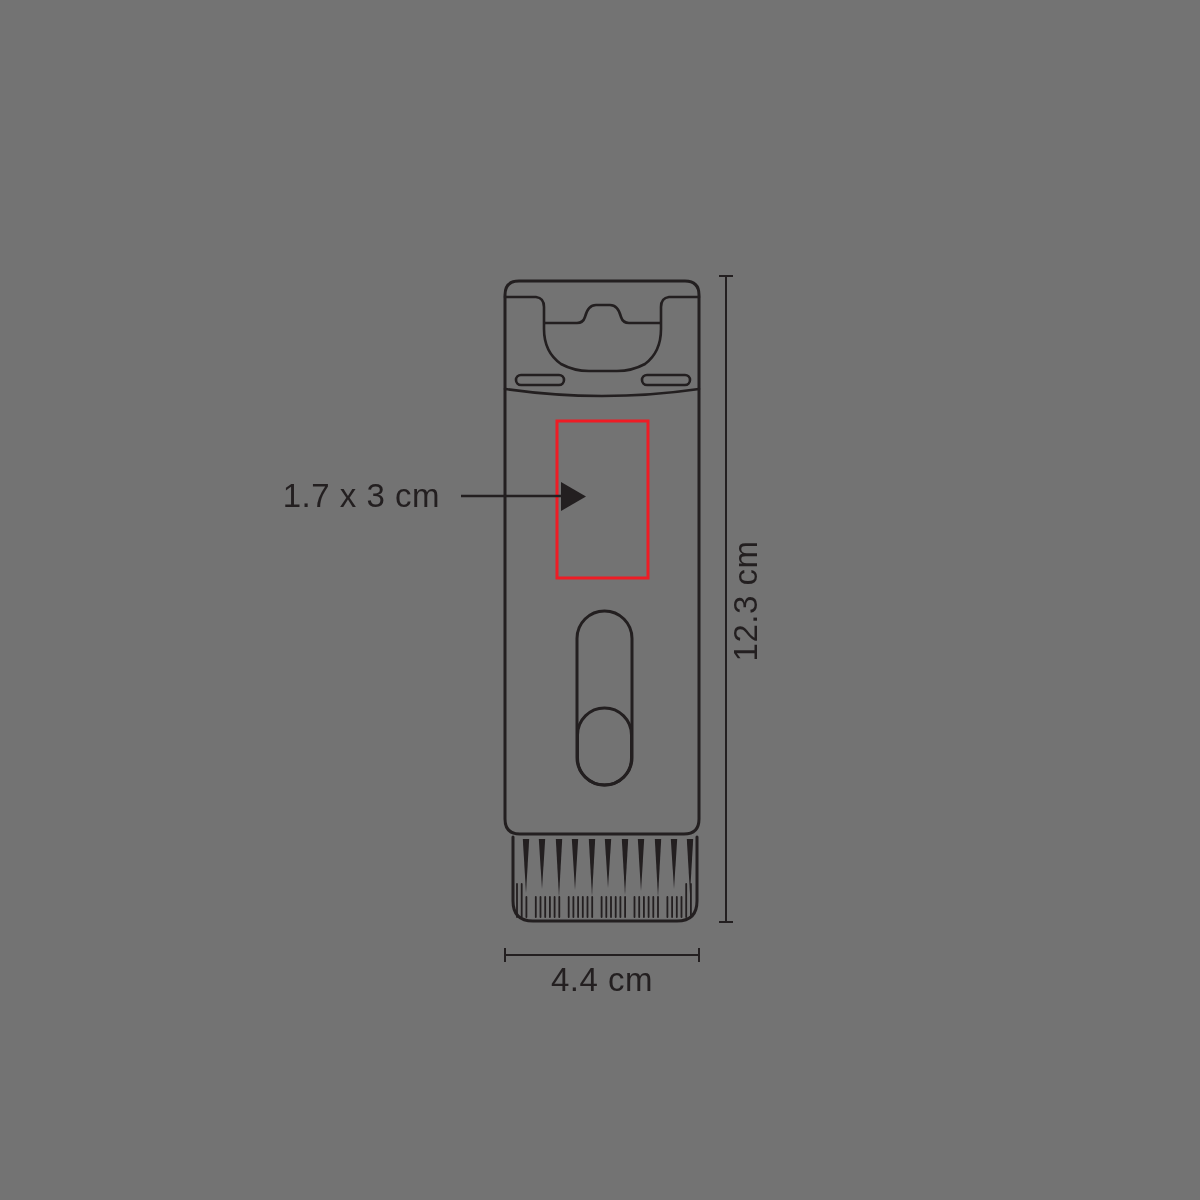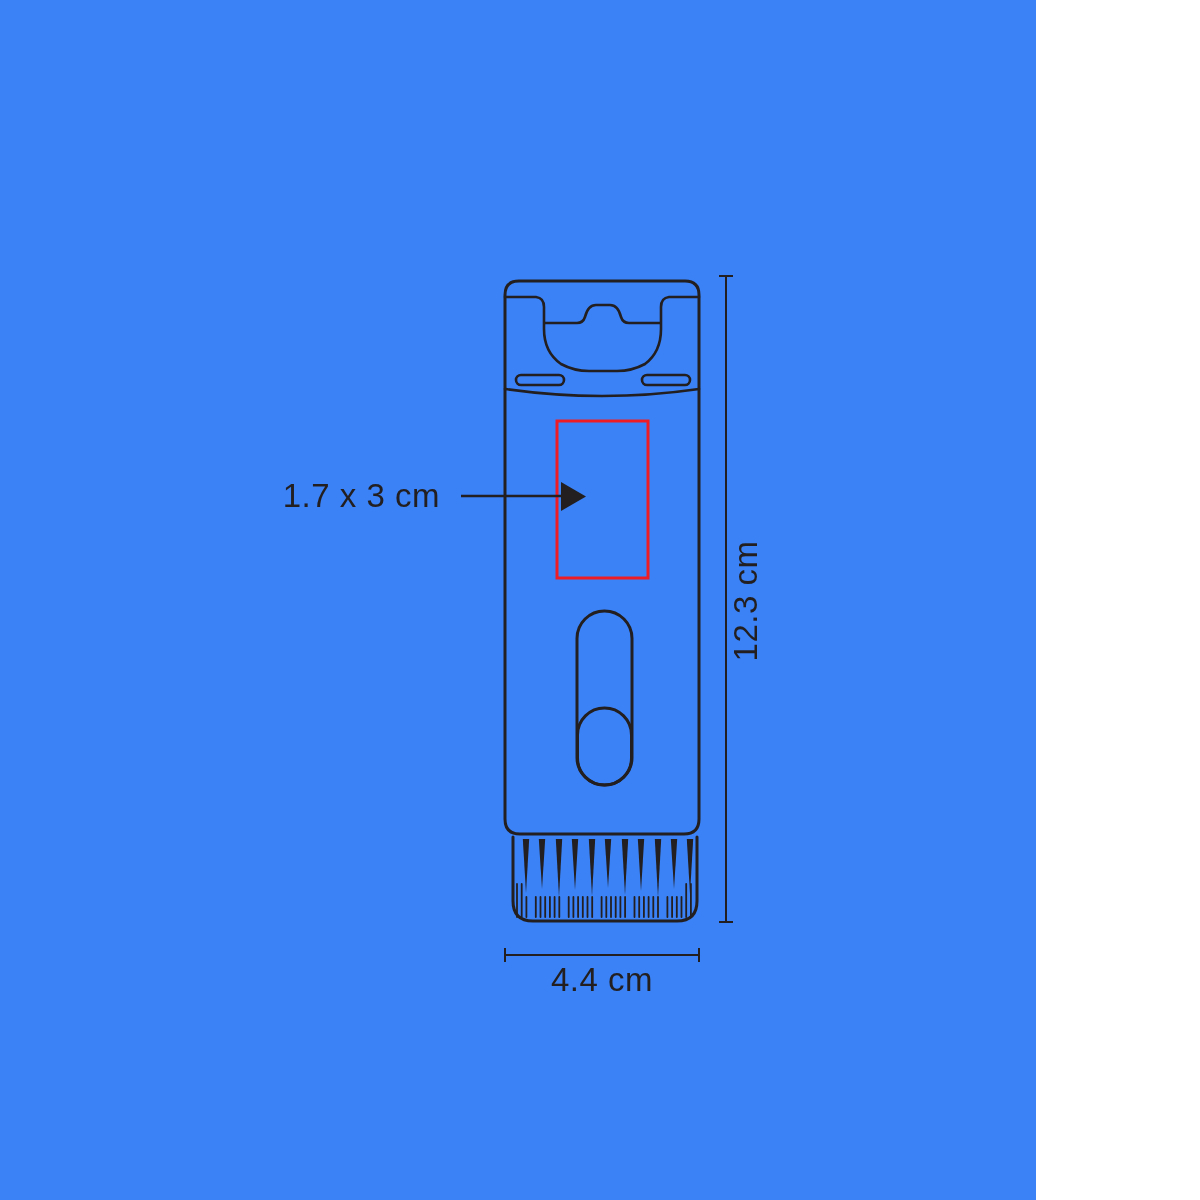--- a/index.html
+++ b/index.html
@@ -2,23 +2,23 @@
 <html><head>
 <meta charset="utf-8">
 <style>
   html, body {
     margin: 0;
     padding: 0;
     background: #ffffff;
   }
   .canvas {
     position: relative;
-    width: 1036px;
+    width: 1200px;
     height: 1200px;
-    background: #3b82f6;
+    background: #737373;
     overflow: hidden;
   }
   svg { display: block; }
   text {
     font-family: "Liberation Sans", sans-serif;
     fill: #231f20;
     font-size: 33px;
     letter-spacing: 0.5px;
   }
 </style>

